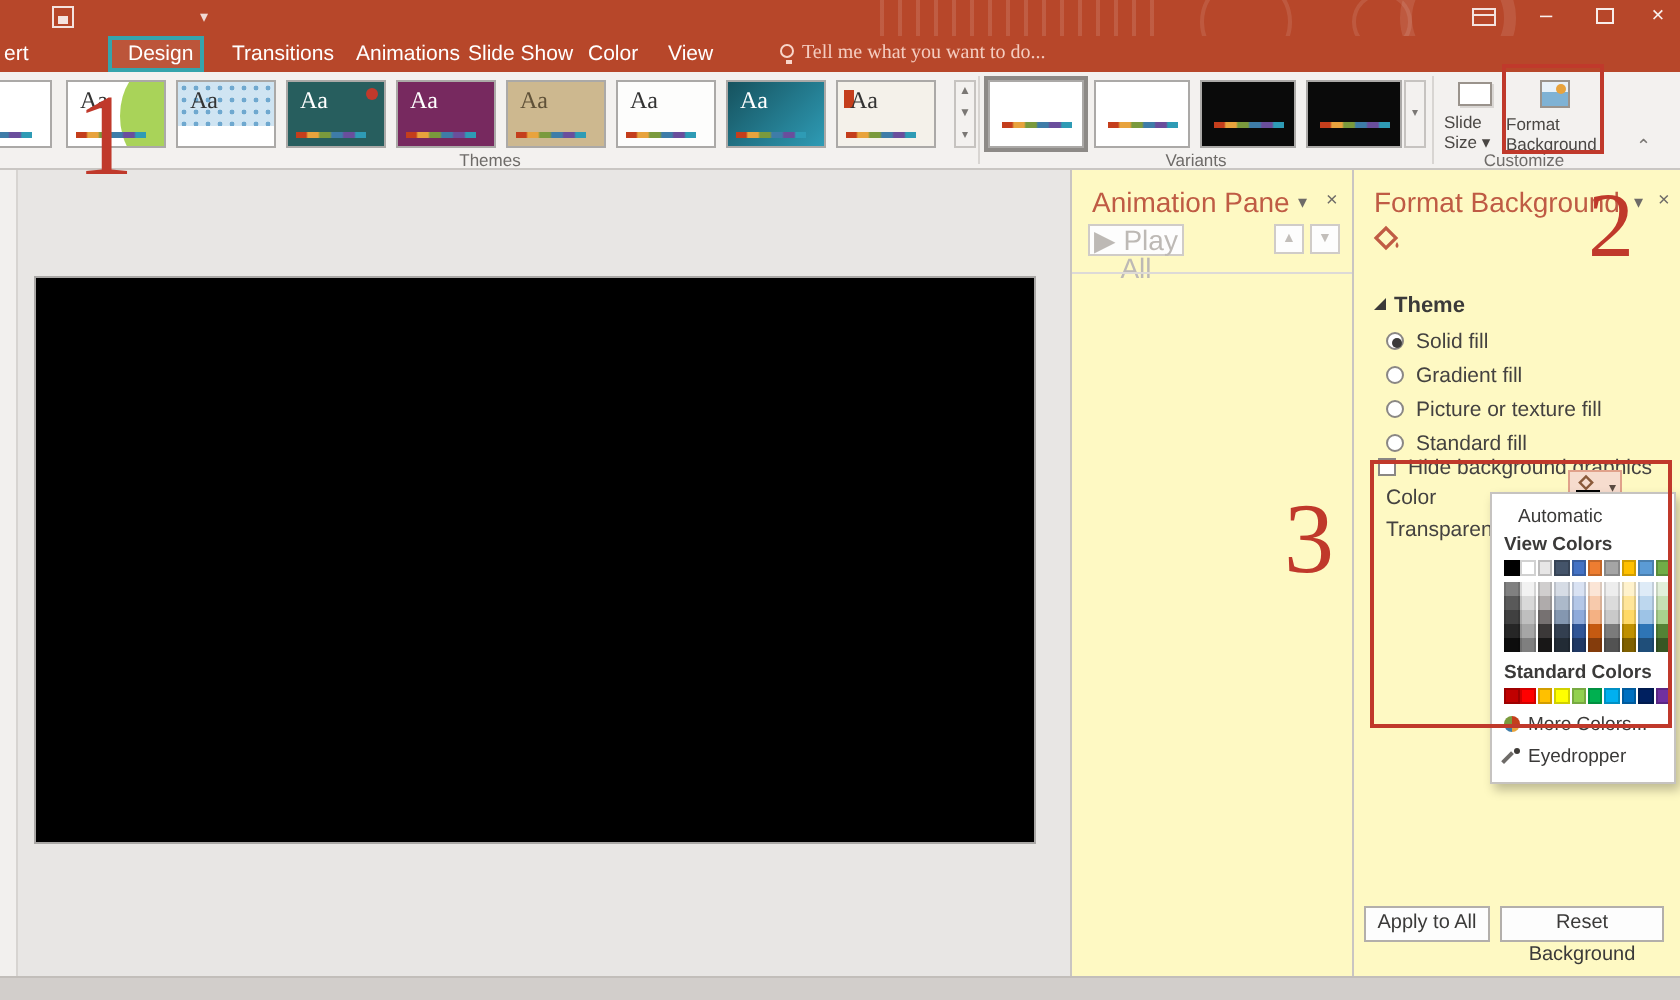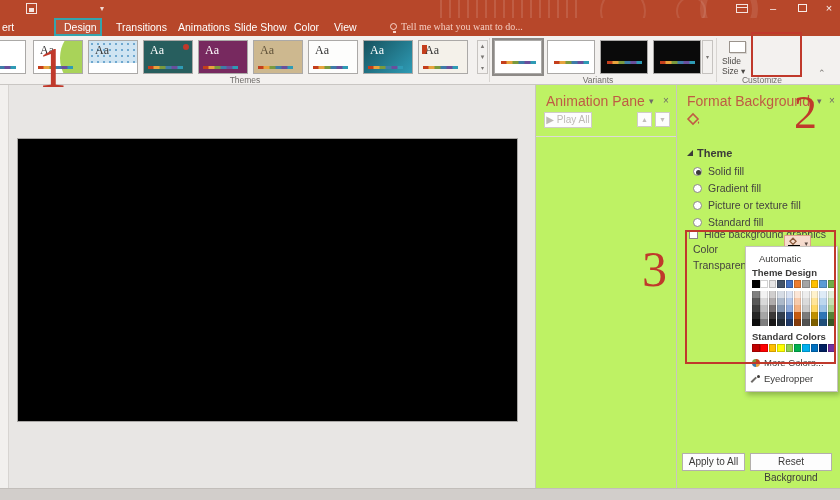--- a/index.html
+++ b/index.html
@@ -69,27 +69,27 @@
   .fmtbg-icon { width:15px; height:14px; margin:1px auto 3px auto; border:1px solid #9A938C; background:linear-gradient(180deg,#E8F1F8 0 40%,#7FB2D4 40% 100%); position:relative; }
   .fmtbg-icon::after { content:""; position:absolute; right:1px; top:1px; width:5px; height:5px; border-radius:50%; background:#E8A33D; }
   .ribbon-chevron { position:absolute; left:818px; top:32px; font-size:9px; color:#7A7774; }
 
   
   .workspace { position:absolute; left:0; top:85px; width:535px; height:403px; background:#E8E6E4; }
   .left-strip { position:absolute; left:0; top:0; width:9px; height:403px; background:#F2F0EE; border-right:1px solid #D7D4D1; }
   .slide { position:absolute; left:17px; top:53px; width:501px; height:284px; background:#000; border:1px solid #A9A7A5; }
 
   
-  .pane { position:absolute; top:85px; height:403px; background:#bef264; border-left:1px solid #C9C5C2; }
+  .pane { position:absolute; top:85px; height:403px; background:#fef9c3; border-left:1px solid #C9C5C2; }
   .pane-title { font-size:14px; color:#BF5B44; }
   .pane-ctl { position:absolute; color:#6E6B68; font-size:9px; }
 
   .anim-pane { left:535px; width:141px; }
   .anim-title { position:absolute; left:10px; top:8px; }
-  .playall-btn { position:absolute; left:8px; top:27px; width:48px; height:16px; background:#FDFDFD; border:1px solid #D0CCC8; color:#BDB9B5; font-size:10px; line-height:14px; text-align:center; }
+  .playall-btn { position:absolute; left:8px; top:27px; width:48px; height:16px; background:#FDFDFD; border:1px solid #D0CCC8; color:#BDB9B5; font-size:14px; line-height:14px; text-align:center; }
   .updown-btn { position:absolute; top:27px; width:15px; height:15px; background:#FDFDFD; border:1px solid #D0CCC8; color:#C2BEBA; font-size:7px; line-height:13px; text-align:center; }
   .anim-divider { position:absolute; left:0; top:51px; width:100%; height:1px; background:#DDDAD7; }
 
   .fmt-pane { left:676px; width:164px; }
   .fmt-title { position:absolute; left:10px; top:8px; }
   .bucket-svg { position:absolute; left:8px; top:26px; }
   .fill-header { position:absolute; left:10px; top:62px; font-size:11px; font-weight:bold; color:#3B3A39; }
   .tri-expand { display:inline-block; width:0; height:0; border-left:6px solid transparent; border-bottom:6px solid #3B3A39; margin-right:4px; position:relative; top:-1px; }
   .opt-row { position:absolute; left:16px; font-size:10.5px; color:#444240; }
   .radio { display:inline-block; width:9px; height:9px; border:1px solid #8A8784; border-radius:50%; background:#fff; margin-right:6px; position:relative; top:1px; }
@@ -219,20 +219,25 @@
         </div>
       </div>
     <div class="gal-scroll" style="left:702px; height:34px; line-height:32px;">▾</div>
     <div class="vsep" style="left:716px;"></div>
 
     <div class="ribbon-btn" style="left:722px; width:30px;">
       <div class="slide-size-icon"></div>
       <span>Slide</span><br>
       <span>Size</span> ▾
     </div>
+    <div class="ribbon-btn" style="left:753px; width:48px;">
+      <div class="fmtbg-icon"></div>
+      <span>Format</span><br>
+      <span>Background</span>
+    </div>
 
     <div class="grp-label" style="left:185px;">Themes</div>
     <div class="grp-label" style="left:538px;">Variants</div>
     <div class="grp-label" style="left:702px;">Customize</div>
     <div class="ribbon-chevron">⌃</div>
   </div>
 
   <div class="workspace">
     <div class="left-strip"></div>
     <div class="slide"></div>
@@ -273,21 +278,21 @@
       <div class="bar"></div>
       <div class="caret">▾</div>
     </div>
 
     <div class="bottom-btn apply-btn">Apply to All</div>
     <div class="bottom-btn reset-btn">Reset Background</div>
   </div>
 
   <div class="color-menu">
     <div class="cm-item" style="top:6px;">Automatic</div>
-    <div class="cm-header" style="top:20px;">Theme Design</div>
+    <div class="cm-header" style="top:20px;">View Colors</div>
     <div class="swatch-row" style="top:33px;">
         <div class="swatch" style="background: rgb(0, 0, 0);"></div>
         <div class="swatch" style="background: rgb(255, 255, 255);"></div>
         <div class="swatch" style="background: rgb(231, 230, 230);"></div>
         <div class="swatch" style="background: rgb(68, 84, 106);"></div>
         <div class="swatch" style="background: rgb(68, 114, 196);"></div>
         <div class="swatch" style="background: rgb(237, 125, 49);"></div>
         <div class="swatch" style="background: rgb(165, 165, 165);"></div>
         <div class="swatch" style="background: rgb(255, 192, 0);"></div>
         <div class="swatch" style="background: rgb(91, 155, 213);"></div>

